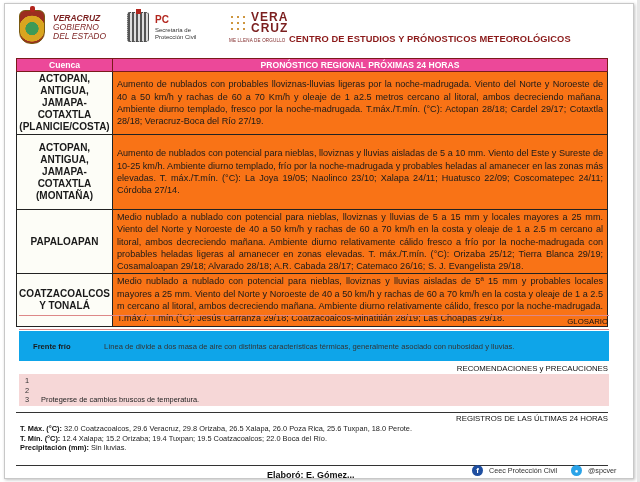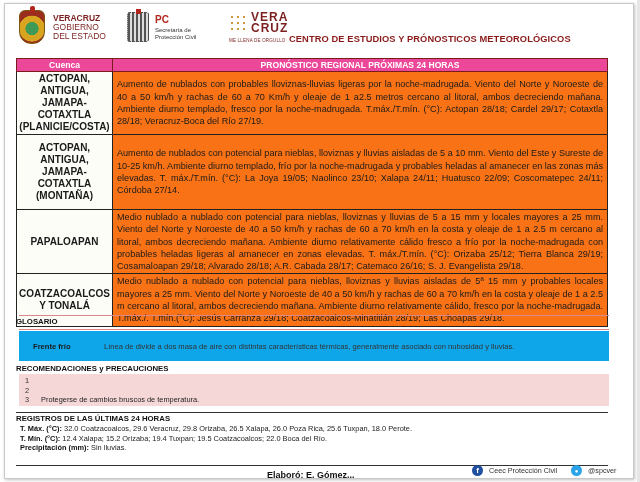--- a/index.html
+++ b/index.html
@@ -6,21 +6,21 @@
   html, body { width: 640px; height: 482px; background: #ffffff; overflow: hidden; }
   body { font-family: "Liberation Sans", "DejaVu Sans", sans-serif; color: #1a1a1a; position: relative; }
 
   .page {
     position: absolute; left: 4px; top: 3px; width: 630px; height: 476px;
     border: 1px solid #c8c8c8; box-shadow: 1px 1px 3px rgba(0,0,0,0.25); background: #fff;
   }
 
   
   .header { position: absolute; left: 0; top: 0; width: 100%; height: 52px; }
-  .logo-ver { position: absolute; left: 14px; top: 6px; display: flex; align-items: center; }
+  .logo-ver { position: absolute; left: 14px; top: 6px; display: flex; align-items: center; font-style: italic; }
   .shield {
     width: 26px; height: 34px; border-radius: 6px 6px 12px 12px;
     background: radial-gradient(circle at 50% 55%, #3f9a56 0 30%, #d9a520 32% 60%, #9b2d1f 62%);
     border: 1px solid #7a5a10; position: relative;
   }
   .shield::before {
     content: ""; position: absolute; left: 10px; top: -5px; width: 5px; height: 6px;
     background: #b3261e; border-radius: 2px;
   }
   .ver-text { margin-left: 8px; line-height: 9px; font-size: 8.5px; }
@@ -73,22 +73,22 @@
     font-size: 9.1px; line-height: 12.3px; text-align: justify; padding: 1px 4px 1px 4px;
     background: #f97316;
   }
   .forecast tr.r1 td { height: 63px; }
   .forecast tr.r2 td { height: 75px; }
   .forecast tr.r3 td { height: 64px; }
   .forecast tr.r4 td { height: 52px; }
 
   
   .section-title {
-    position: absolute; left: 11px; width: 592px; text-align: left;
-    font-size: 7.8px; font-weight: bold; color: #111;
+    position: absolute; left: 11px; width: 592px; text-align: right;
+    font-size: 7.8px; font-weight: normal; color: #111;
   }
   .glos-title { top: 313px; }
   .glos-line1 { position: absolute; left: 14px; top: 311px; width: 590px; height: 1px; background: #d88; }
   .glos-line2 { position: absolute; left: 14px; top: 325px; width: 590px; height: 1px; background: #d88; }
   .glos-body {
     position: absolute; left: 14px; top: 327px; width: 590px; height: 30px; background: #0ea5e9;
     display: flex; align-items: center; font-size: 7.6px;
   }
   .glos-term { font-weight: bold; margin-left: 14px; width: 60px; }
   .glos-def { color: #333; margin-left: 11px; }

